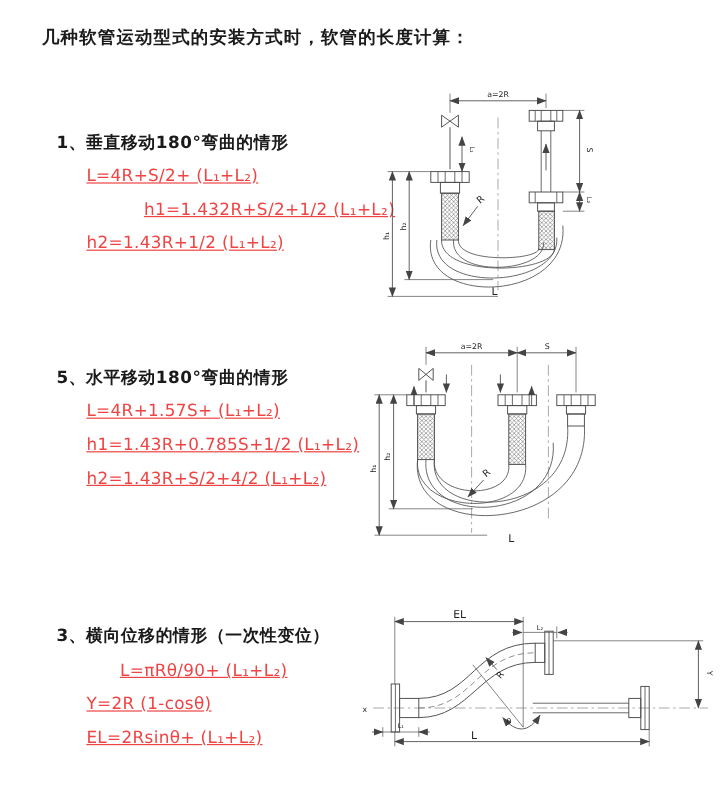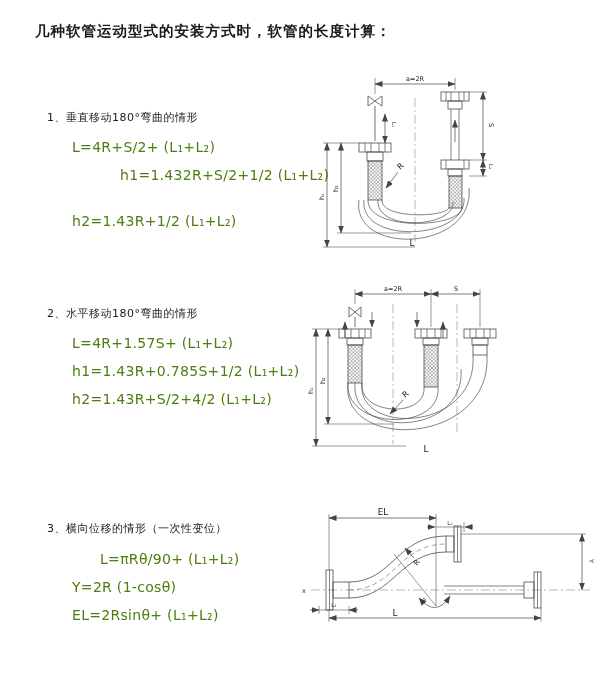--- a/index.html
+++ b/index.html
@@ -3,22 +3,22 @@
 <meta charset="utf-8">
 <style>
   html,body{margin:0;padding:0;}
   body{
     width:600px;height:675px;position:relative;background:#ffffff;
     font-family:"DejaVu Sans","Liberation Sans",sans-serif;color:#1a1a1a;
     overflow:hidden;
   }
   .abs{position:absolute;white-space:nowrap;text-align:right;}
   .title{left:35px;top:22px;font-size:14.5px;font-weight:600;letter-spacing:1px;}
-  .heading{font-size:11px;font-weight:400;letter-spacing:0.5px;}
-  .formula{font-size:14px;font-weight:400;letter-spacing:0.3px;color:#4d7c0f;}
+  .heading{font-size:14px;font-weight:700;letter-spacing:0.5px;}
+  .formula{font-size:14px;font-weight:400;letter-spacing:0.3px;color:#ef4444;text-decoration:underline;}
   svg{position:absolute;overflow:visible;}
   .dln{stroke:#4d4d4d;stroke-width:0.8;fill:none;}
   .dln2{stroke:#4d4d4d;stroke-width:0.7;fill:none;}
   .dim{stroke:#555;stroke-width:0.6;fill:none;}
   .dimA{stroke:#444;stroke-width:0.7;fill:none;}
   .chain{stroke:#888;stroke-width:0.6;fill:none;stroke-dasharray:9 3 2 3;}
   .hdash{stroke:#666;stroke-width:0.6;fill:none;stroke-dasharray:5 3;}
   .braid{fill:url(#hatch);stroke:#4d4d4d;stroke-width:0.8;}
   .valve{fill:none;stroke:#4d4d4d;stroke-width:0.8;}
   text.dlab{font-size:6.5px;fill:#222;font-family:"DejaVu Sans",sans-serif;}
@@ -37,23 +37,23 @@
       <path d="M0,0 L3.5,3.5 M3.5,0 L0,3.5" stroke="#777" stroke-width="0.5"></path>
     </pattern>
   </defs>
 </svg>
 
 <div class="abs title">几种软管运动型式的安装方式时，软管的长度计算：</div>
 
 <div class="abs heading" style="left:47px;top:110px;">1、垂直移动180°弯曲的情形</div>
 <div class="abs formula" style="left:72px;top:139px;">L=4R+S/2+ (L₁+L₂)</div>
 <div class="abs formula" style="left:72px;top:167px;margin-left:48px;">h1=1.432R+S/2+1/2 (L₁+L₂)</div>
-<div class="abs formula" style="left:72px;top:213px;">h2=1.43R+1/2 (L₁+L₂)</div>
-
-<div class="abs heading" style="left:47px;top:306px;">2、水平移动180°弯曲的情形</div>
+<div class="abs formula" style="left:72px;top:195px;">h2=1.43R+1/2 (L₁+L₂)</div>
+
+<div class="abs heading" style="left:47px;top:306px;">5、水平移动180°弯曲的情形</div>
 <div class="abs formula" style="left:72px;top:335px;">L=4R+1.57S+ (L₁+L₂)</div>
 <div class="abs formula" style="left:72px;top:363px;">h1=1.43R+0.785S+1/2 (L₁+L₂)</div>
 <div class="abs formula" style="left:72px;top:391px;">h2=1.43R+S/2+4/2 (L₁+L₂)</div>
 
 <div class="abs heading" style="left:47px;top:521px;">3、横向位移的情形（一次性变位）</div>
 <div class="abs formula" style="left:72px;top:551px;margin-left:28px;">L=πRθ/90+ (L₁+L₂)</div>
 <div class="abs formula" style="left:72px;top:579px;">Y=2R (1-cosθ)</div>
 <div class="abs formula" style="left:72px;top:607px;">EL=2Rsinθ+ (L₁+L₂)</div>
 
 <svg style="left:315px;top:70px;" width="270" height="185" viewBox="0 0 270 185">

